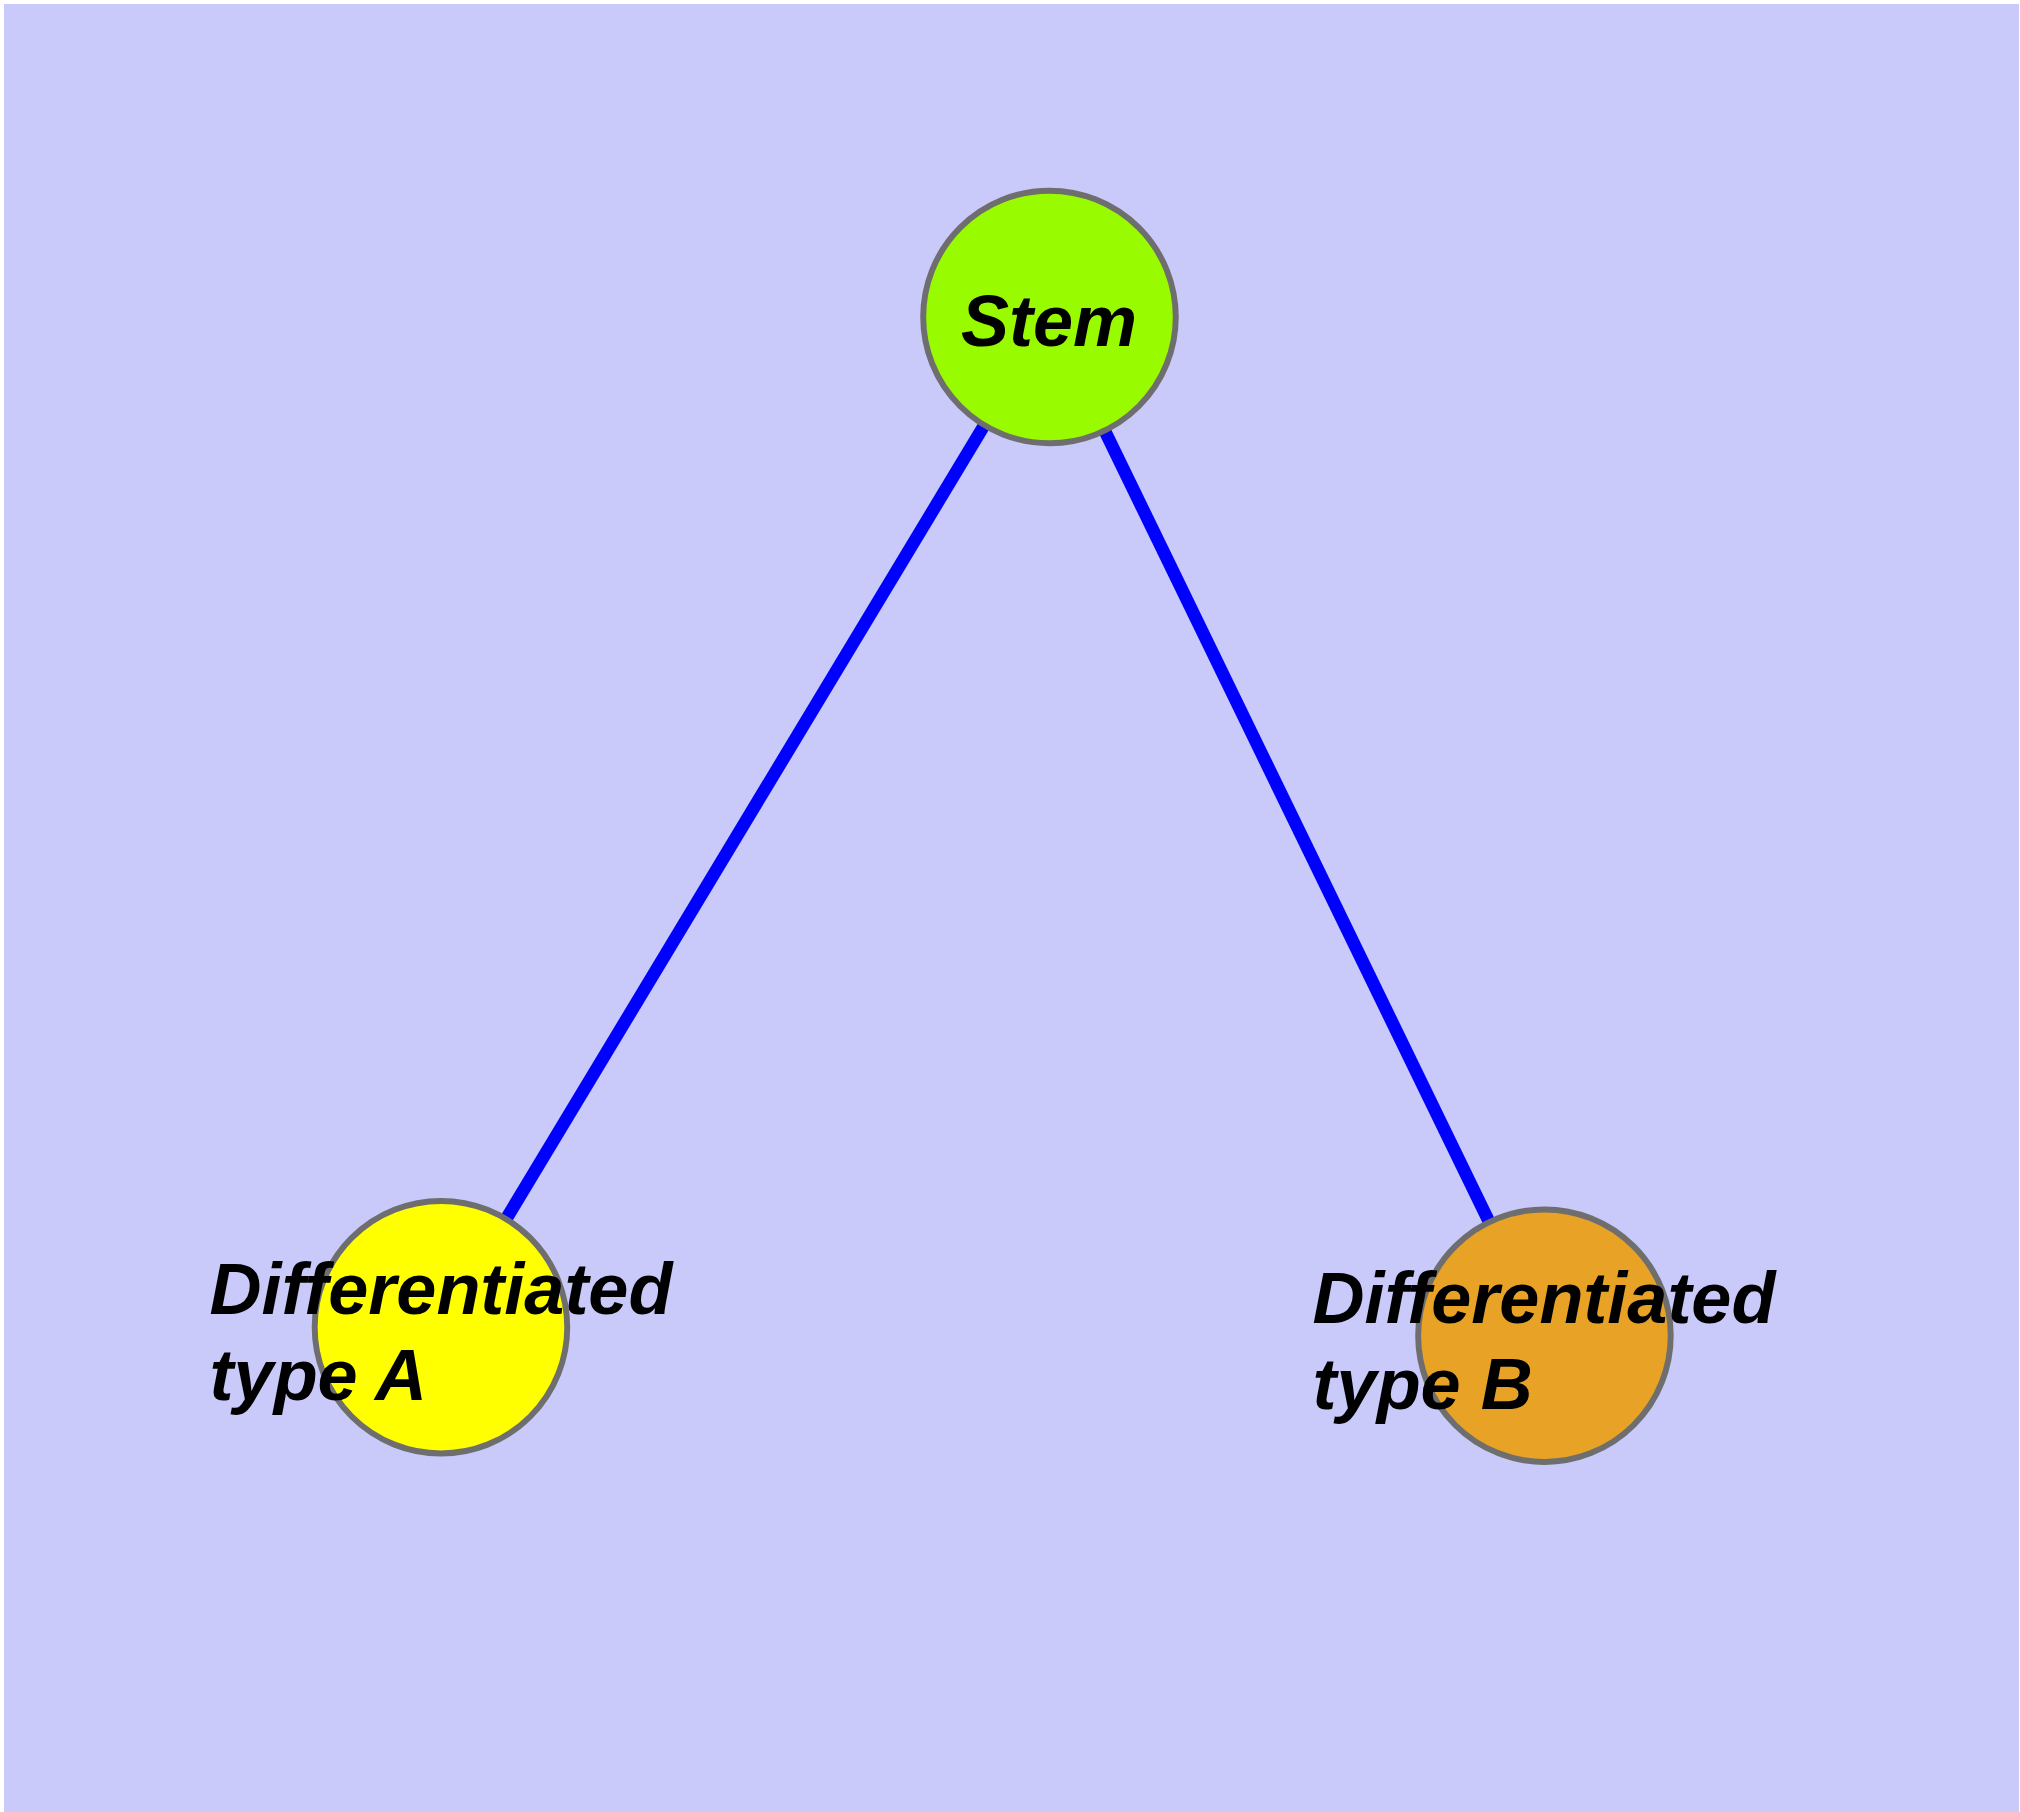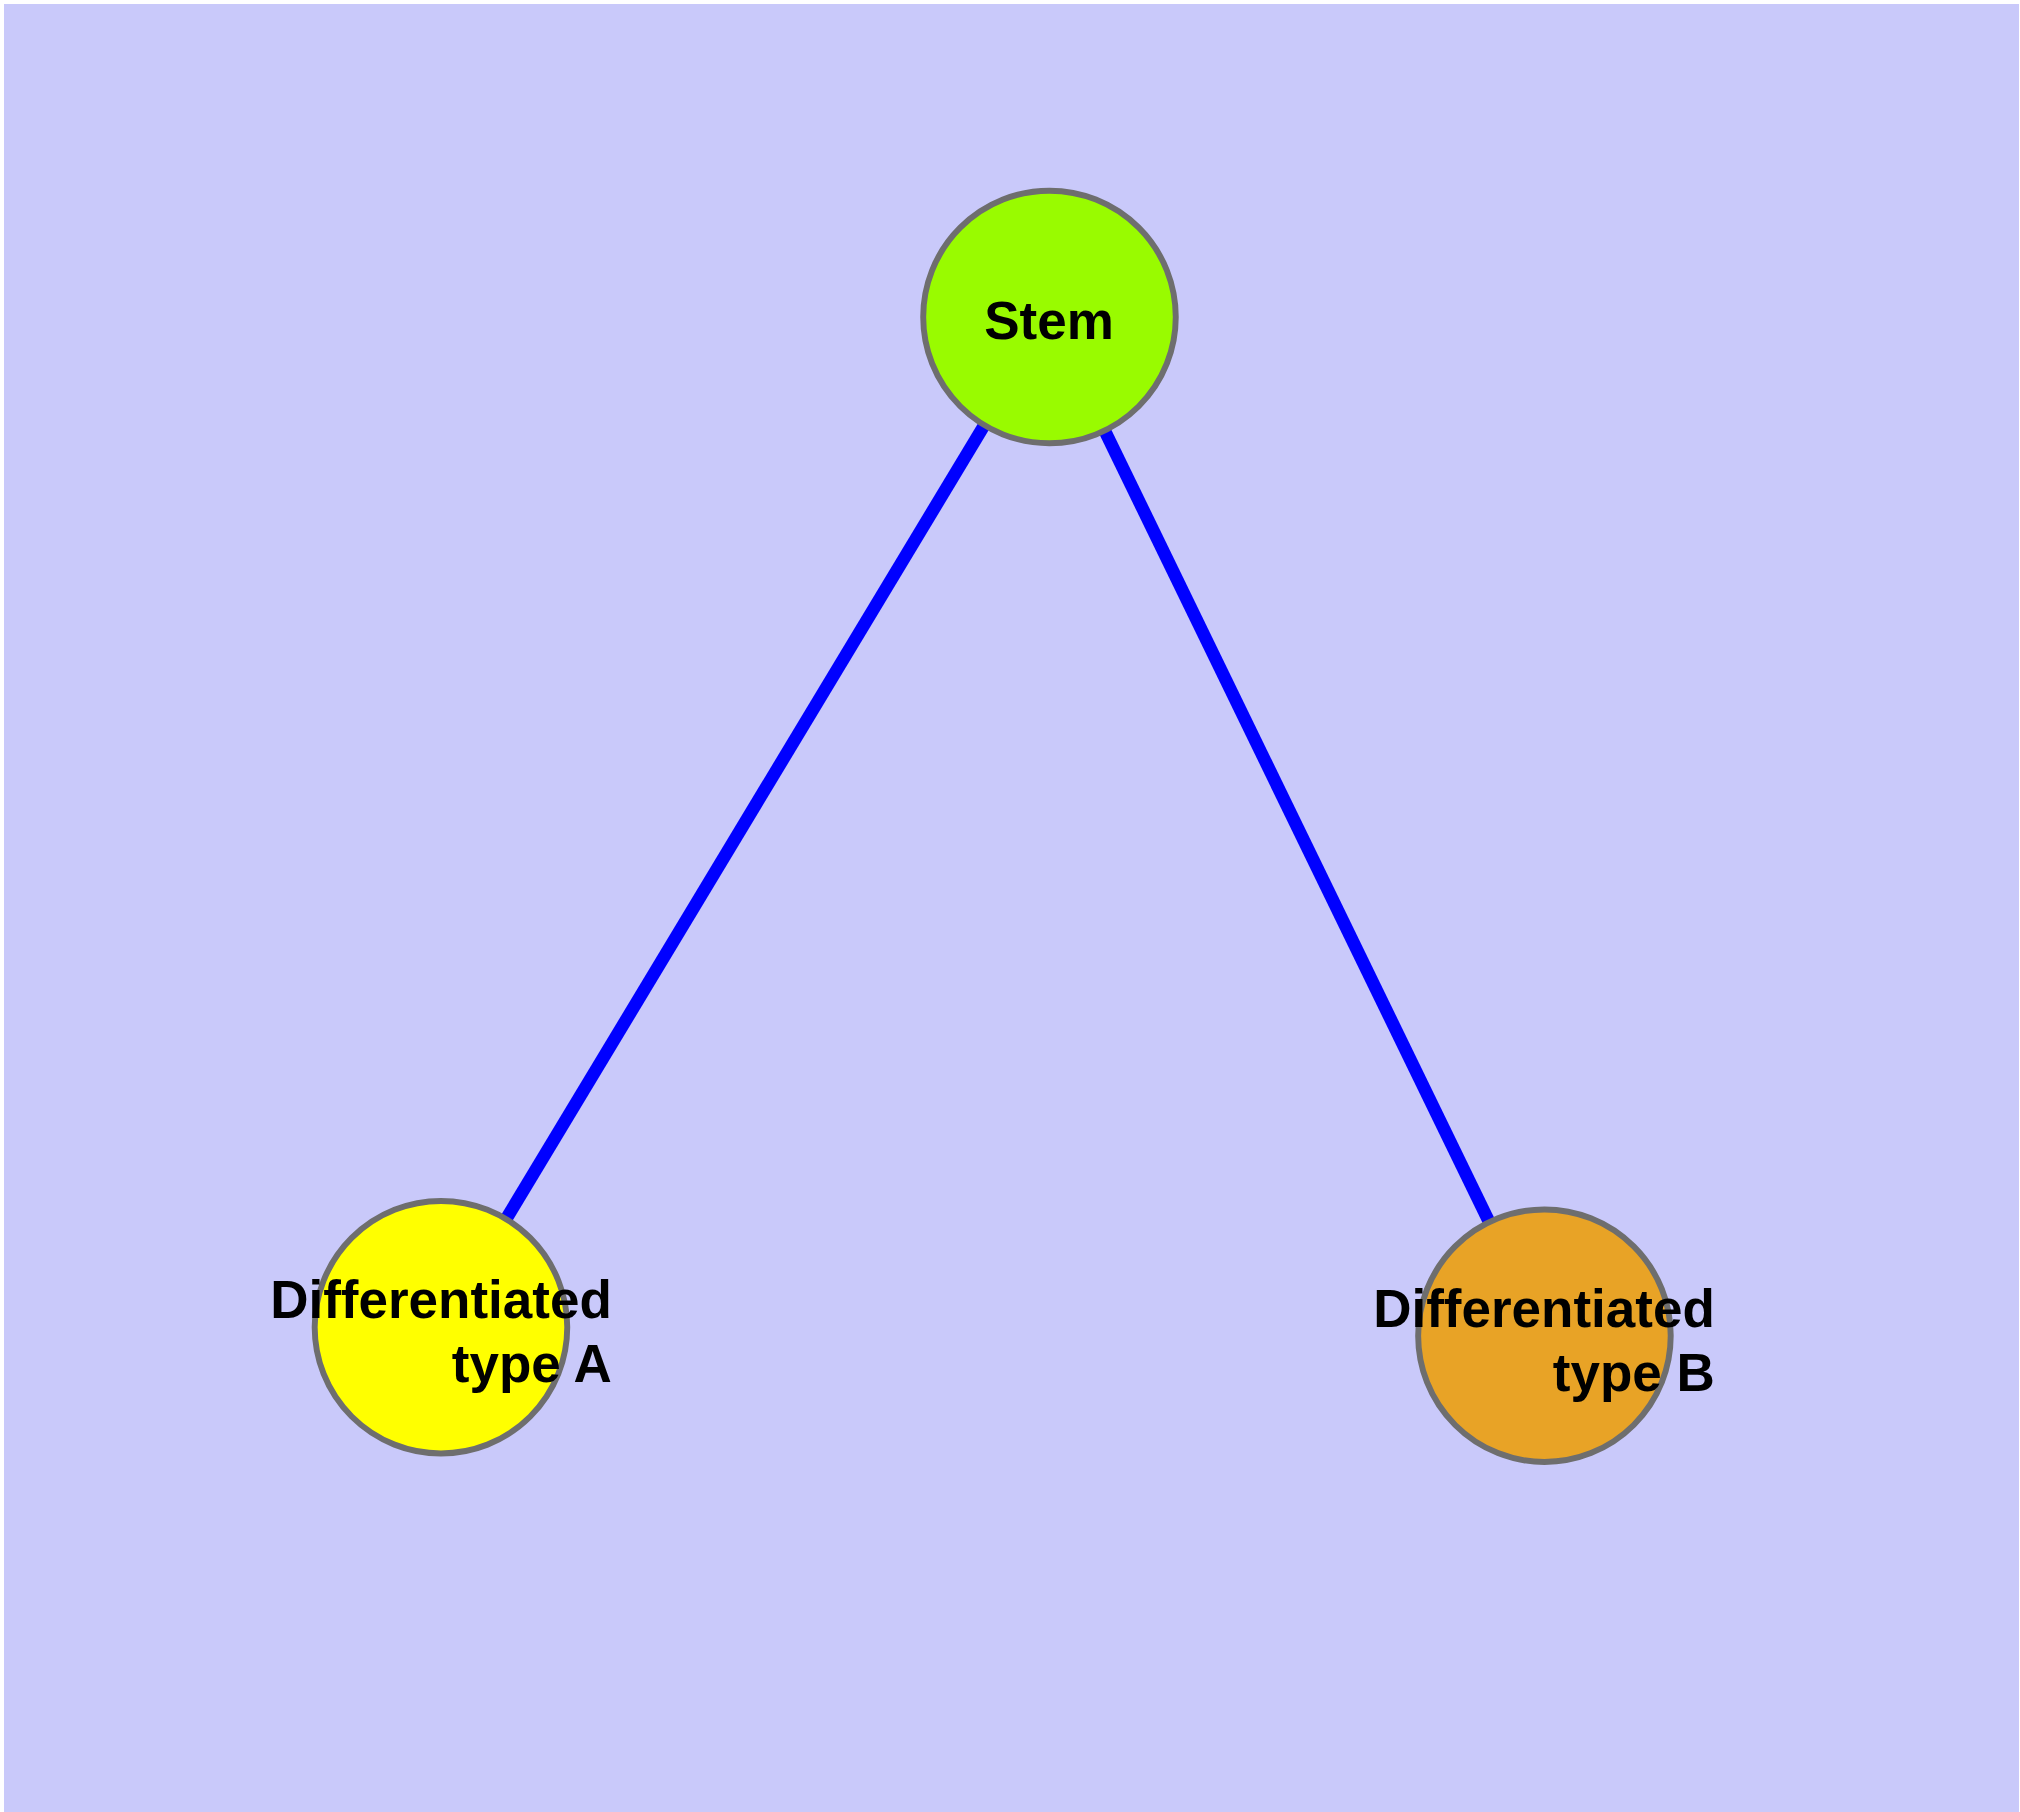--- a/index.html
+++ b/index.html
@@ -36,25 +36,26 @@
   }
   svg.graph-layer circle {
     stroke: #6E6E6E;
     stroke-width: 7px;
   }
   .node-label {
     position: absolute;
     transform: translate(-50%, -50%);
     color: #000000;
     font-weight: bold;
-    font-size: 53px;
+    font-size: 72px;
     line-height: 1.2;
-    text-align: right;
+    text-align: left;
     white-space: pre-line;
     pointer-events: none;
+    font-style: italic;
   }
   .label-stem   { left: 1049px; top: 321px; }
   .label-type-a { left: 441px;  top: 1332px; }
   .label-type-b { left: 1544px; top: 1341px; }
 </style>
 </head>
 <body>
 
 <div class="canvas">
 

